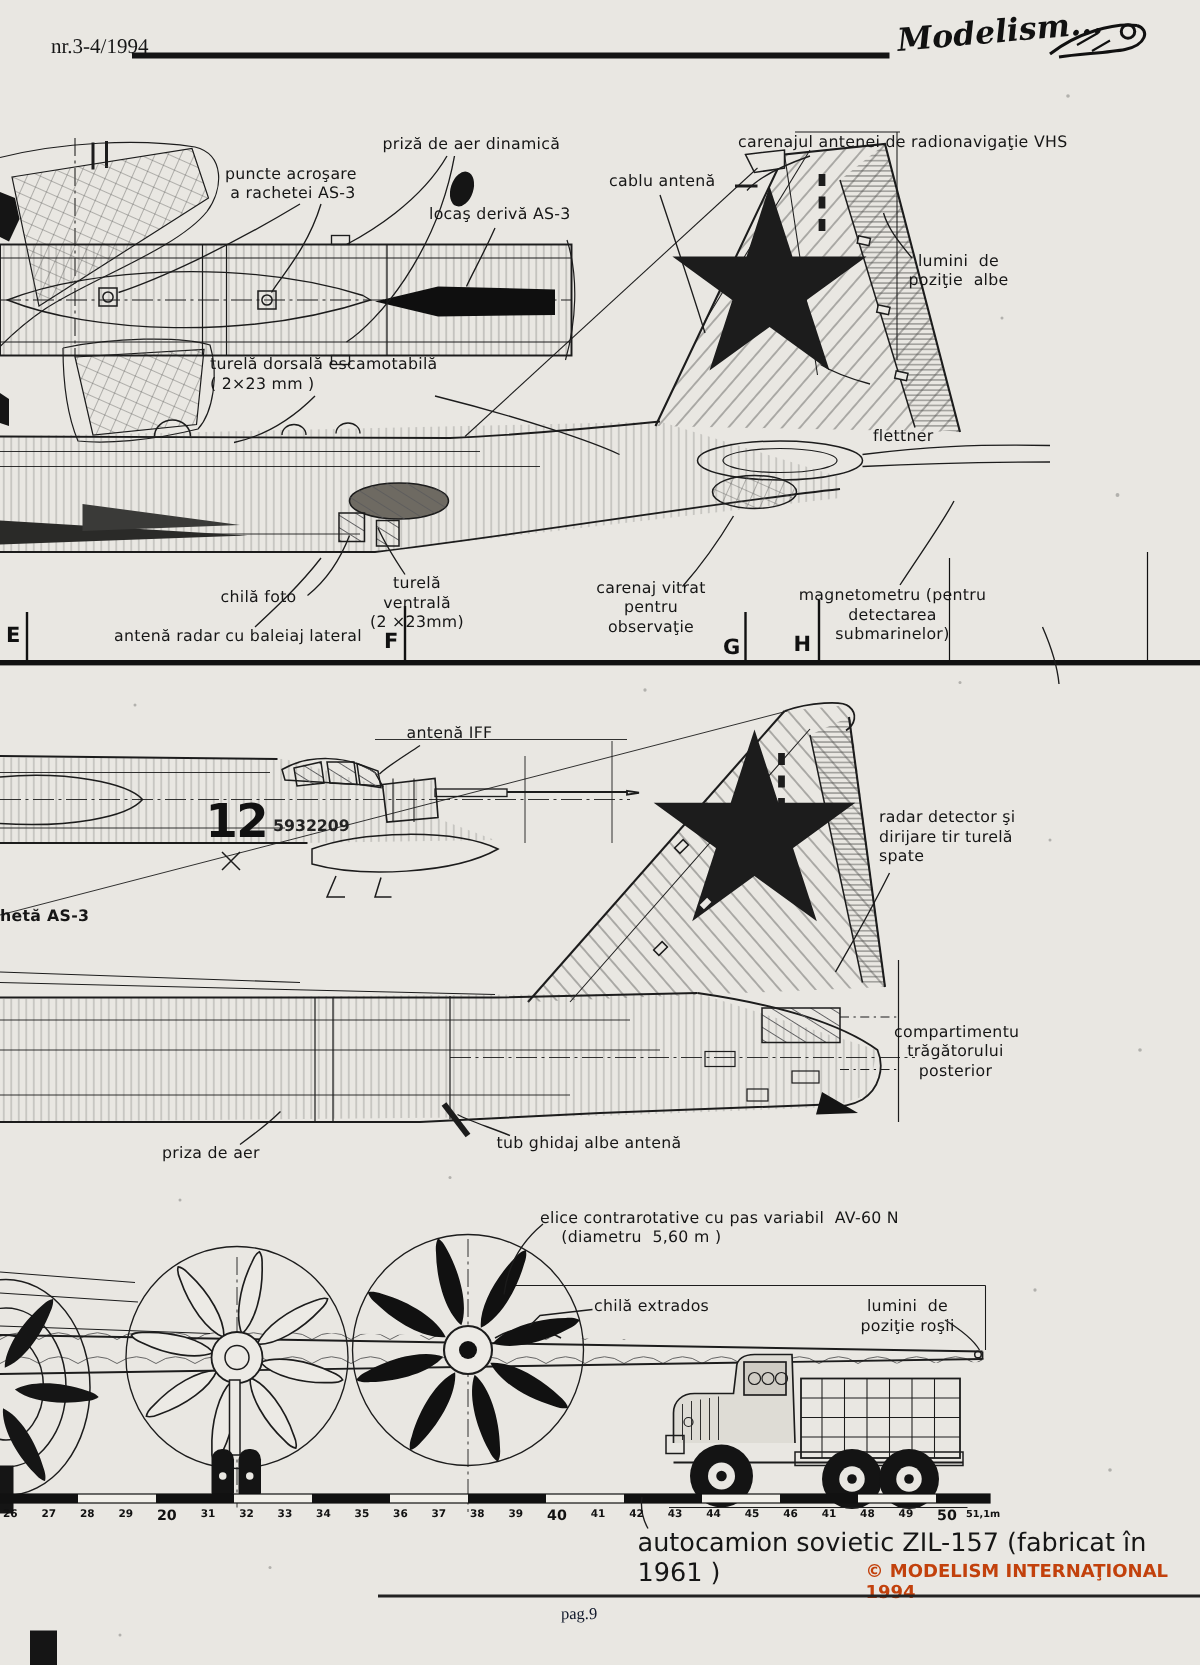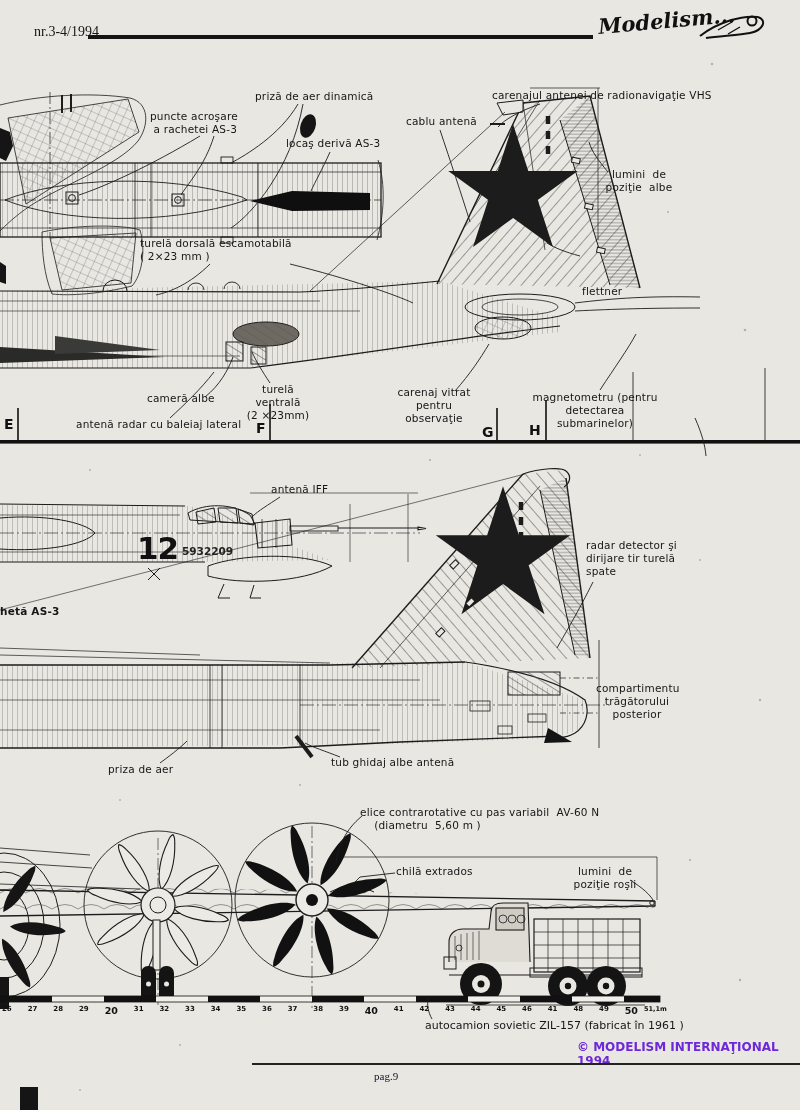--- a/index.html
+++ b/index.html
@@ -15,22 +15,22 @@
         font-style:italic;font-weight:bold;font-size:21px;transform:rotate(-5deg);color:#111;}
   .headrule{position:absolute;left:88px;top:35px;width:505px;height:3.5px;background:#141414;}
   .sidenum{position:absolute;left:137px;top:530px;font-size:31px;font-weight:bold;
            letter-spacing:-1px;color:#111;}
   .serial{position:absolute;left:182px;top:545px;font-size:10.5px;font-weight:bold;color:#222;}
   .ruler-ticks{position:absolute;left:2px;top:1005px;width:636px;display:flex;
                justify-content:space-between;font-size:7px;font-weight:600;color:#111;}
   .ruler-ticks span{display:inline-block;}
   .ruler-ticks span:nth-child(10n+5){font-size:9.5px;font-weight:bold;}
   .endlabel{position:absolute;left:644px;top:1005px;font-size:6.5px;font-weight:600;color:#111;text-align:center;}
-  .copyright{position:absolute;left:577px;top:1040px;font-size:12px;font-weight:600;color:#6d28d9;}
-  .caption{position:absolute;font-size:11px;color:#161616;}
+  .copyright{position:absolute;left:577px;top:1040px;font-size:12px;font-weight:600;color:#c2410c;}
+  .caption{position:absolute;font-size:17px;color:#161616;}
   .footrule{position:absolute;left:252px;top:1063px;width:548px;height:2px;background:#222;}
   .pagenum{position:absolute;left:374px;top:1070px;font-family:"Liberation Serif",serif;
            font-size:11px;color:#0f172a;}
   svg{position:absolute;left:0;top:0;}
 </style>
 </head>
 <body>
 
 <svg width="800" height="1110" viewBox="0 0 800 1110">
   <defs>
@@ -382,21 +382,21 @@
 <div class="lbl" style="left:150px;top:110px;">puncte acroşare
  a rachetei AS-3</div>
 <div class="lbl" style="left:286px;top:137px;">locaş derivă AS-3</div>
 <div class="lbl" style="left:406px;top:115px;">cablu antenă</div>
 <div class="lbl" style="left:492px;top:89px;">carenajul antenei de radionavigaţie VHS</div>
 <div class="lbl center" style="left:602px;top:168px;width:74px;">lumini  de
 poziţie  albe</div>
 <div class="lbl" style="left:582px;top:250px;margin-top:35px;">flettner</div>
 <div class="lbl" style="left:140px;top:237px;">turelă dorsală escamotabilă
 ( 2×23 mm )</div>
-<div class="lbl" style="left:147px;top:392px;">cameră albe</div>
+<div class="lbl" style="left:147px;top:392px;">chilă foto</div>
 <div class="lbl center" style="left:238px;top:383px;width:80px;">turelă ventrală
 (2 ×23mm)</div>
 <div class="lbl" style="left:76px;top:418px;">antenă radar cu baleiaj lateral</div>
 <div class="lbl center" style="left:386px;top:386px;width:96px;">carenaj vitrat
 pentru observaţie</div>
 <div class="lbl center" style="left:528px;top:391px;width:134px;">magnetometru (pentru
 detectarea submarinelor)</div>
 
 <div class="marker" style="left:4px;top:416px;">E</div>
 <div class="marker" style="left:256px;top:420px;">F</div>

